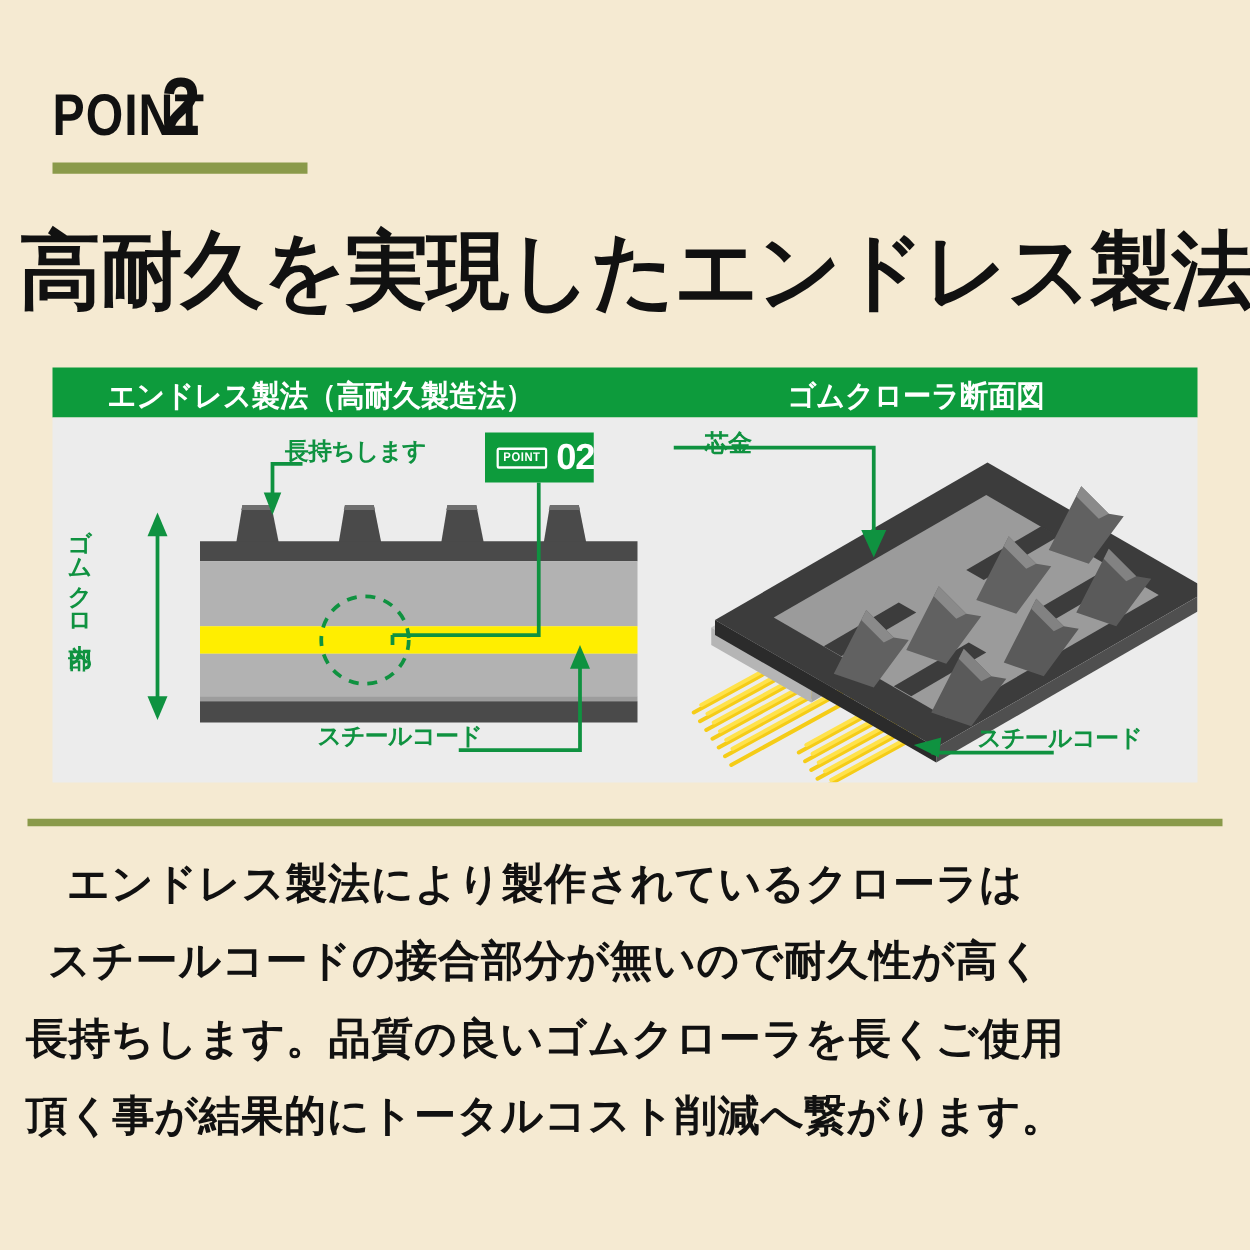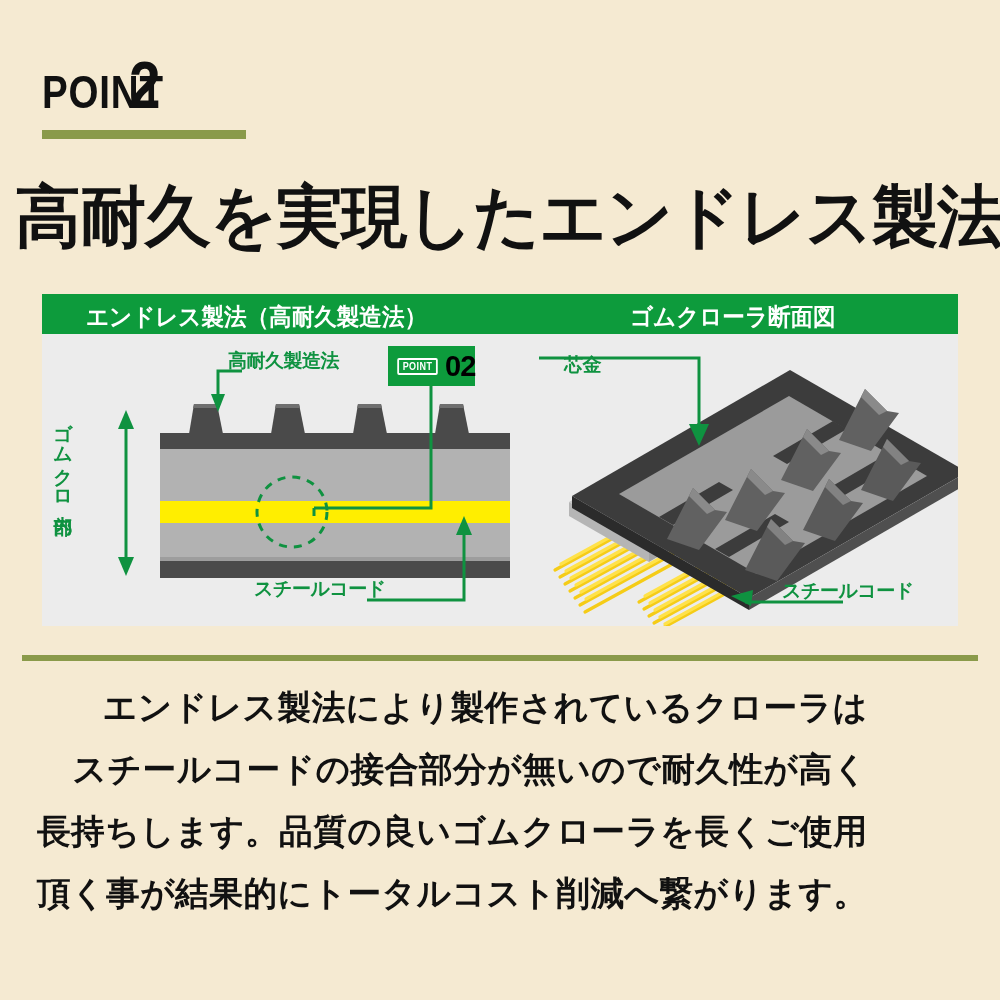--- a/index.html
+++ b/index.html
@@ -119,21 +119,21 @@
   .lbl {
     position: absolute;
     color: #0f9240;
     font-weight: 700;
     font-size: 19px;
     white-space: nowrap;
     letter-spacing: -0.5px;
   }
   .lbl-lug      { left: 186px; top: 14px; }
   .lbl-steel-l  { left: 212px; top: 242px; }
-  .lbl-shin     { left: 522px; top: 18px; }
+  .lbl-shin     { left: 522px; top: 8px; }
   .lbl-steel-r  { left: 740px; top: 244px; }
 
   .vert-lbl {
     position: absolute;
     left: 8px;
     top: 76px;
     color: #0f9240;
     font-weight: 700;
     font-size: 19px;
     writing-mode: vertical-rl;
@@ -158,21 +158,21 @@
     color: #ffffff;
     font-size: 10px;
     font-weight: 700;
     padding: 1px 4px 1px 4px;
     letter-spacing: 0.5px;
     transform: scaleX(0.9);
     border-radius: 2px;
     line-height: 1.1;
   }
   .badge-num {
-    color: #000000;
+    color: #ffffff;
     font-size: 29px;
     font-weight: 700;
     margin-left: 5px;
     line-height: 1;
     letter-spacing: -1px;
   }
 
   svg.overlay {
     position: absolute;
     left: 0;
@@ -190,21 +190,21 @@
     height: 6px;
     background: #8a9a4a;
   }
 
   
   .para {
     position: absolute;
     left: 0;
     top: 676px;
     width: 872px;
-    text-align: right;
+    text-align: center;
   }
   .para-line {
     font-size: 34px;
     font-weight: 700;
     color: #111111;
     line-height: 62px;
     white-space: nowrap;
     letter-spacing: 0.5px;
     transform: scaleX(0.99);
   }
@@ -354,21 +354,21 @@
         </g>
 
         <path d="M-8,24 L152,24 L152,96" fill="none" stroke="#0f9240" stroke-width="3"></path>
         <path d="M152,112 L142,90 L162,90 Z" fill="#0f9240"></path>
 
         <path d="M296,268 L198,268" fill="none" stroke="#0f9240" stroke-width="3"></path>
         <path d="M184,262 L206,256 L204,272 Z" fill="#0f9240"></path>
       </g>
     </svg>
 
-    <div class="lbl lbl-lug">高耐久製造法</div>
+    <div class="lbl lbl-lug">長持ちします</div>
     <div class="vert-lbl">ゴムクロ内部</div>
     <div class="lbl lbl-steel-l">スチールコード</div>
     <div class="lbl lbl-shin">芯金</div>
     <div class="lbl lbl-steel-r">スチールコード</div>
 
     <div class="badge">
       <span class="badge-word">POINT</span>
       <span class="badge-num">02</span>
     </div>
 

